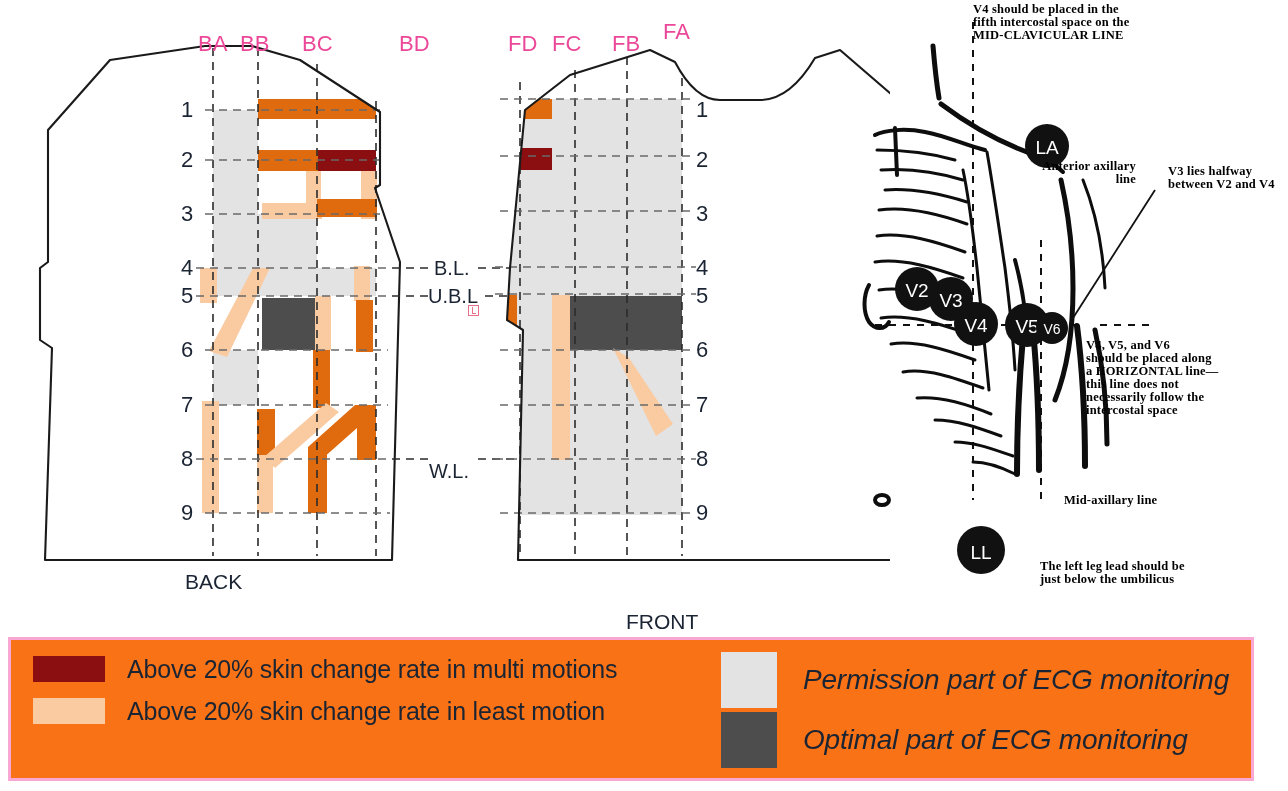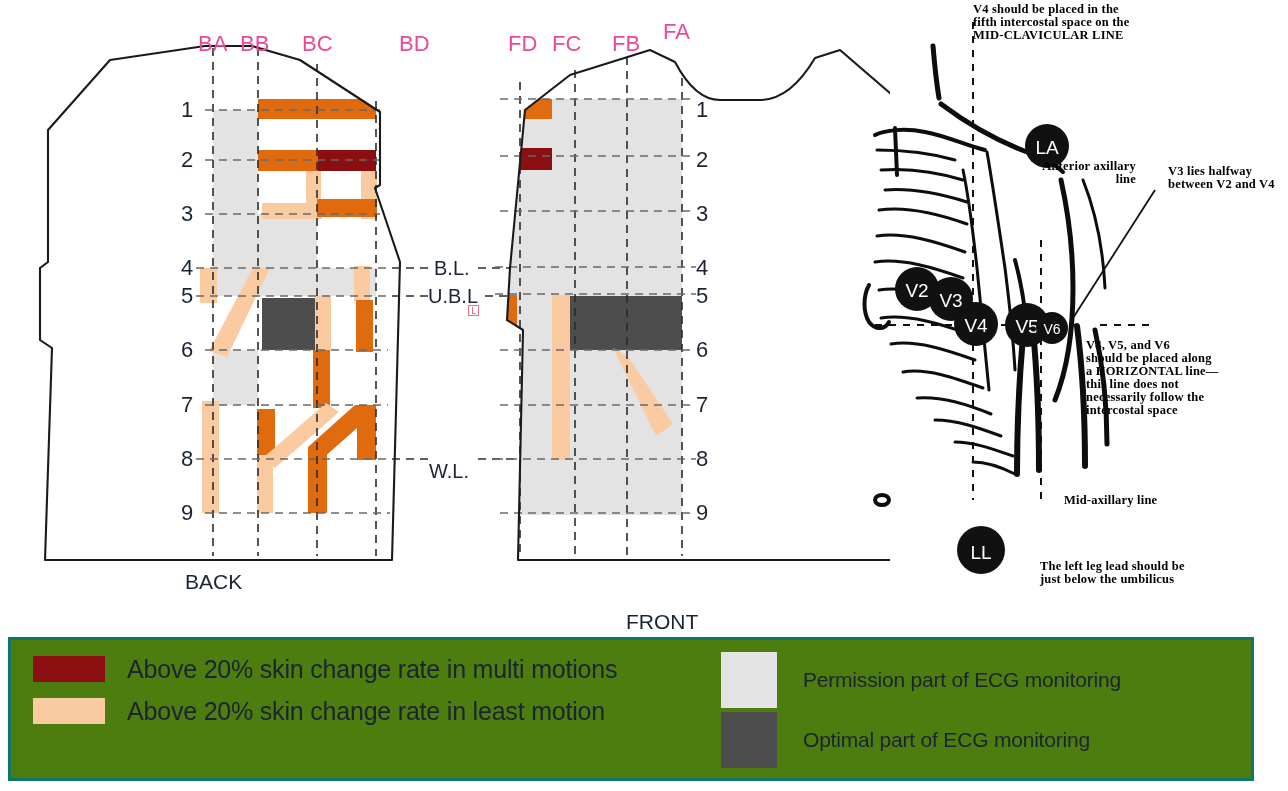--- a/index.html
+++ b/index.html
@@ -5,29 +5,29 @@
 <style>
   html,body{margin:0;padding:0;background:#ffffff;}
   body{width:1288px;height:791px;position:relative;
        font-family:"Liberation Sans", sans-serif;color:#1b2433;overflow:hidden;}
   .stage{position:absolute;left:0;top:0;width:1288px;height:791px;}
   svg{display:block;}
   .abs{position:absolute;}
 
   
   #legend{position:absolute;left:8px;top:637px;width:1246px;height:144px;
-          border:3px solid #0f766e;background:#4d7c0f;box-sizing:border-box;}
+          border:3px solid #f9a8d4;background:#f97316;box-sizing:border-box;}
   .legend-left{position:absolute;left:22px;top:8px;width:680px;height:126px;}
   .legend-right{position:absolute;left:710px;top:10px;width:520px;height:124px;}
   .lrow{display:flex;align-items:center;height:42px;}
   .lrow .sw{width:72px;height:26px;margin-right:22px;flex:0 0 auto;}
   .lrow .lb{font-size:25px;letter-spacing:-0.2px;white-space:nowrap;}
   .lrow2{display:flex;align-items:center;height:60px;}
   .lrow2 .sw2{width:56px;height:56px;margin-right:26px;flex:0 0 auto;}
-  .lrow2 .lb2{font-size:21px;letter-spacing:-0.2px;white-space:nowrap;}
+  .lrow2 .lb2{font-size:28px;letter-spacing:-0.2px;white-space:nowrap;font-style:italic;}
 
   
   .colhdr{position:absolute;font-size:22px;color:#ec4899;}
   .rowlbl{position:absolute;font-size:22px;color:#1b2433;}
   .axlbl{position:absolute;font-size:20px;color:#1b2433;}
   .viewlbl{position:absolute;font-size:21px;color:#1b2433;}
   .marker{position:absolute;width:11px;height:11px;border:1.4px solid #e8708a;
           box-sizing:border-box;background:#fff;}
   .marker:after{content:"";position:absolute;left:3px;top:1.2px;width:3px;height:6px;
           border-left:1.4px solid #e8708a;border-bottom:1.4px solid #e8708a;}

